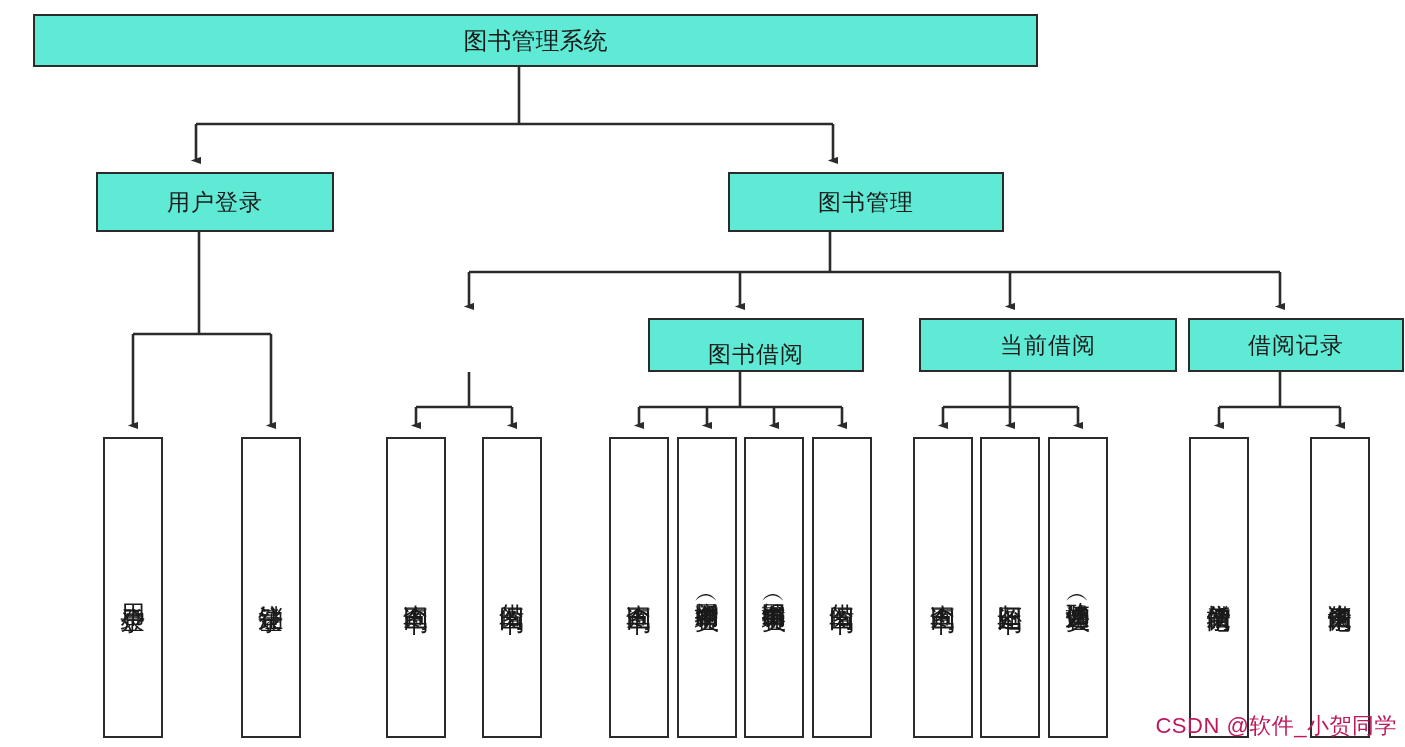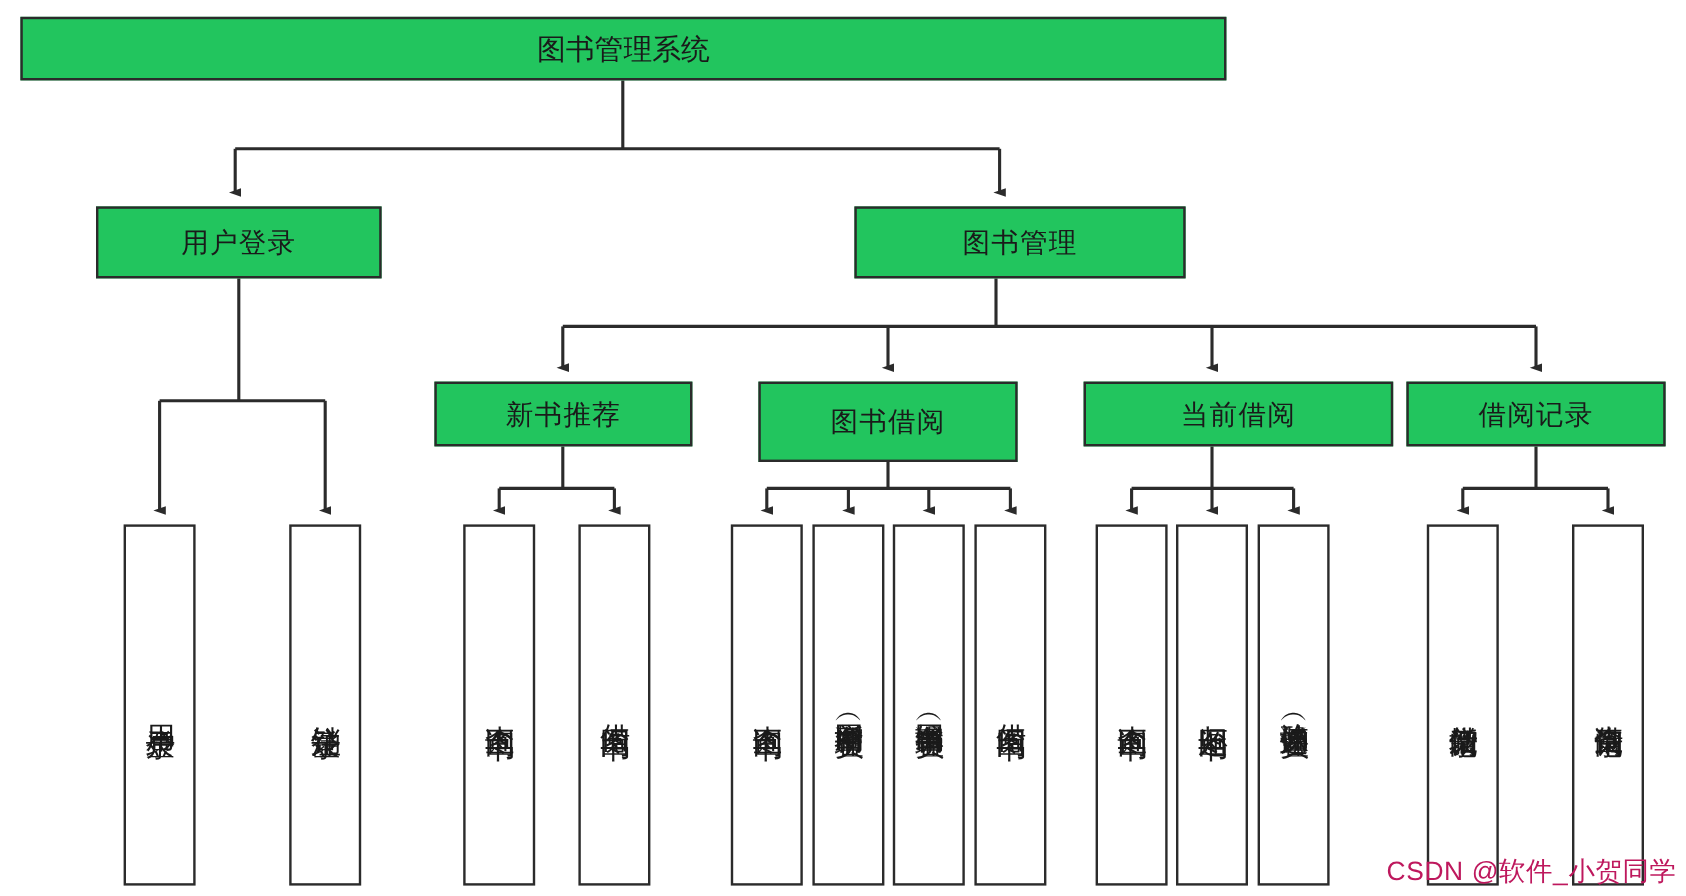--- a/index.html
+++ b/index.html
@@ -1,20 +1,20 @@
 <!DOCTYPE html>
 <html><head>
 <meta charset="utf-8">
 <style>
   html,body{margin:0;padding:0;background:#ffffff;}
   body{width:1405px;height:747px;font-family:"Liberation Sans","DejaVu Sans",sans-serif;overflow:hidden;}
   #stage{position:relative;width:1405px;height:747px;background:#fff;}
   svg#wires{position:absolute;left:0;top:0;width:1405px;height:747px;}
-  .node{position:absolute;box-sizing:border-box;background:#22c55e;border:2.4px solid #2b2b2b;
-        display:flex;align-items:center;justify-content:center;color:#1a1a1a;}
+  .node{position:absolute;box-sizing:border-box;background:#5eead4;border:2.4px solid #2b2b2b;
+        display:flex;align-items:center;justify-content:center;color:#1a1a1a;margin-left:16px;}
   .node.h{font-size:23px;letter-spacing:1px;}
   .node.root{font-size:24px;}
   .leaf{position:absolute;box-sizing:border-box;background:#ffffff;border:2.4px solid #2b2b2b;
         display:flex;align-items:center;justify-content:center;overflow:hidden;}
   .leaf span{writing-mode:vertical-rl;text-orientation:upright;font-size:25px;line-height:1.06;
              letter-spacing:2px;color:#1a1a1a;white-space:nowrap;}
   .leaf.tall span{font-size:24px;letter-spacing:1px;}
   #watermark{position:absolute;right:8px;bottom:6px;font-size:22px;color:#be185d;
              letter-spacing:.5px;white-space:nowrap;}
 </style>
@@ -77,24 +77,21 @@
     <span>图书管理系统</span>
   </div>
 
   <div class="node h" style="left:80px;top:172px;width:238px;height:60px;">
     <span>用户登录</span>
   </div>
   <div class="node h" style="left:712px;top:172px;width:276px;height:60px;">
     <span>图书管理</span>
   </div>
 
-  <div class="node h" style="left:362px;top:318px;width:215px;height:54px;">
-    <span>新书推荐</span>
-  </div>
-  <div class="node h" style="left:632px;top:318px;width:216px;height:67px;">
+  <div class="node h" style="left:632px;top:318px;width:216px;height:54px;align-items:flex-end;">
     <span>图书借阅</span>
   </div>
   <div class="node h" style="left:903px;top:318px;width:258px;height:54px;">
     <span>当前借阅</span>
   </div>
   <div class="node h" style="left:1172px;top:318px;width:216px;height:54px;">
     <span>借阅记录</span>
   </div>
 
   <div class="leaf" style="left:103px;top:437px;width:60px;height:301px;">

